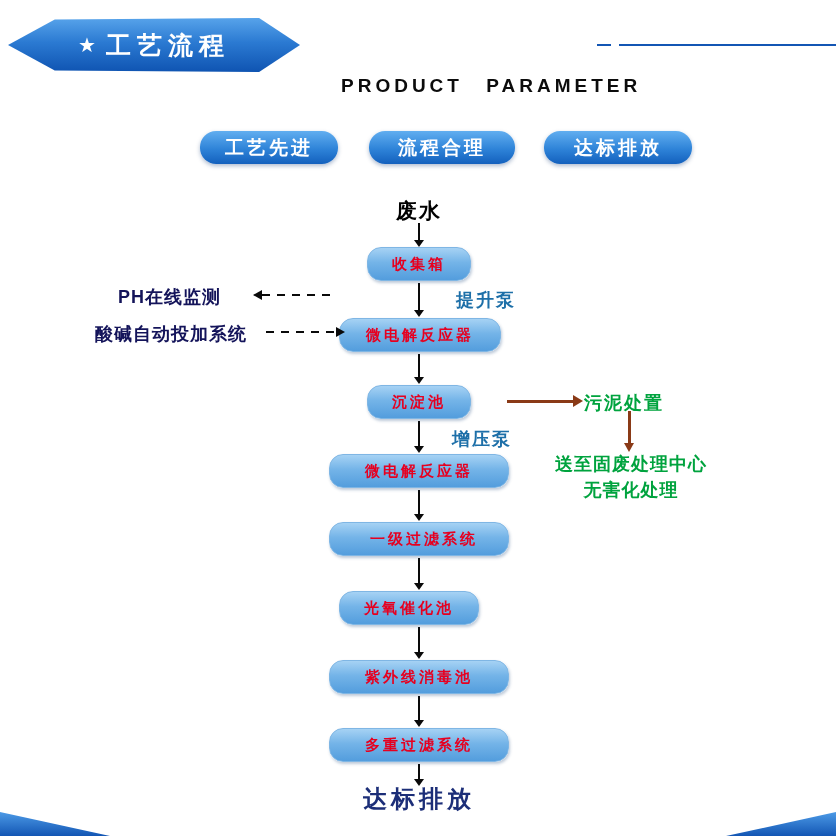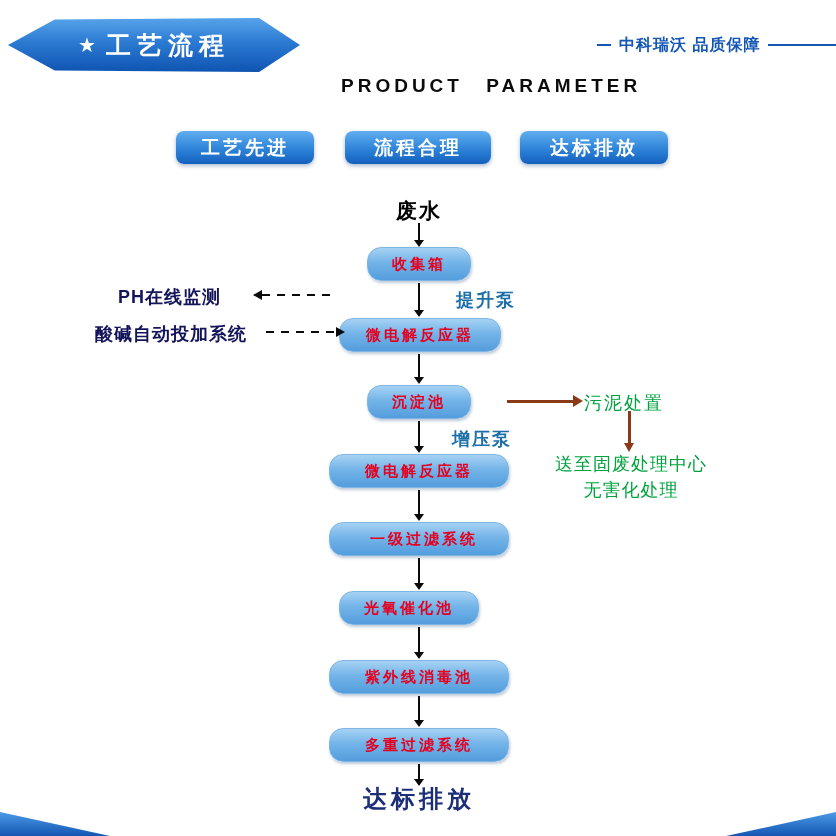--- a/index.html
+++ b/index.html
@@ -16,25 +16,25 @@
   .pp-heading{position:absolute;left:341px;top:27px;font-size:19px;font-weight:bold;
               letter-spacing:4px;word-spacing:14px;color:#0c0c0c;margin-top:48px;}
   .brandline{position:absolute;left:597px;top:34px;width:239px;height:22px;
              display:flex;align-items:center;gap:8px;}
   .rule{height:2px;background:#1356b4;}
   .rule.lead{width:14px;}
   .rule.grow{flex:1;}
   .brand-text{color:#1356b4;font-weight:bold;font-size:16px;letter-spacing:1px;white-space:nowrap;}
 
   
-  .badge{position:absolute;top:131px;height:33px;border-radius:8px;
+  .badge{position:absolute;top:131px;height:33px;border-radius:16px;
          background:linear-gradient(180deg,#61aef0 0%,#2e83d8 55%,#1360bd 100%);
          color:#fff;font-weight:bold;font-size:19px;letter-spacing:3px;
          display:flex;align-items:center;justify-content:center;
-         box-shadow:0 2px 4px rgba(20,60,120,.35);}
+         box-shadow:0 2px 4px rgba(20,60,120,.35);margin-left:24px;}
   .badge1{left:176px;width:138px;}
   .badge2{left:345px;width:146px;}
   .badge3{left:520px;width:148px;}
 
   
   .fbox{position:absolute;height:34px;border-radius:14px;box-sizing:border-box;
         background:linear-gradient(180deg,#a6d2f4 0%,#74b4e8 45%,#539ddd 100%);
         border:1px solid #7fb6e4;box-shadow:1px 2px 3px rgba(40,80,130,.3);
         color:#e60020;font-weight:bold;font-size:15px;letter-spacing:3px;
         display:flex;align-items:center;justify-content:center;}
@@ -88,21 +88,21 @@
   .brownR{position:absolute;left:507px;top:400px;width:66px;height:3px;background:#8a3a17;}
   .brownR::after{content:"";position:absolute;right:-10px;top:-5px;width:0;height:0;
                  border-top:6px solid transparent;border-bottom:6px solid transparent;
                  border-left:10px solid #8a3a17;}
   .brownD{position:absolute;left:628px;top:411px;width:3px;height:32px;background:#8a3a17;}
   .brownD::after{content:"";position:absolute;left:-4px;bottom:-9px;width:0;height:0;
                  border-left:5px solid transparent;border-right:5px solid transparent;
                  border-top:9px solid #8a3a17;}
 
   
-  .green{color:#00a33e;font-weight:normal;}
+  .green{color:#00a33e;font-weight:bold;}
   .sludge{position:absolute;left:584px;top:391px;font-size:18px;letter-spacing:2px;}
   .dest{position:absolute;left:543px;top:451px;width:176px;text-align:center;
         font-size:18px;line-height:26px;letter-spacing:1px;}
 
   .output-label{position:absolute;left:339px;top:783px;width:160px;text-align:center;
                 font-size:24px;font-weight:bold;color:#1c2e78;letter-spacing:4px;}
 
   
   .corner{position:absolute;bottom:0;height:24px;
           background:linear-gradient(180deg,#4c9ae6,#1356b4);}
@@ -114,21 +114,20 @@
 
 <div class="canvas">
 
   <div class="banner">
     <span class="banner-star">★</span>
     <span class="banner-title">工艺流程</span>
   </div>
   <div class="pp-heading">PRODUCT PARAMETER</div>
   <div class="brandline">
     <span class="rule lead"></span>
-    <span class="brand-text">中科瑞沃  品质保障</span>
     <span class="rule grow"></span>
   </div>
 
   <div class="badge badge1">工艺先进</div>
   <div class="badge badge2">流程合理</div>
   <div class="badge badge3">达标排放</div>
 
   <div class="source-label">废水</div>
 
   <div class="va a1"></div>

